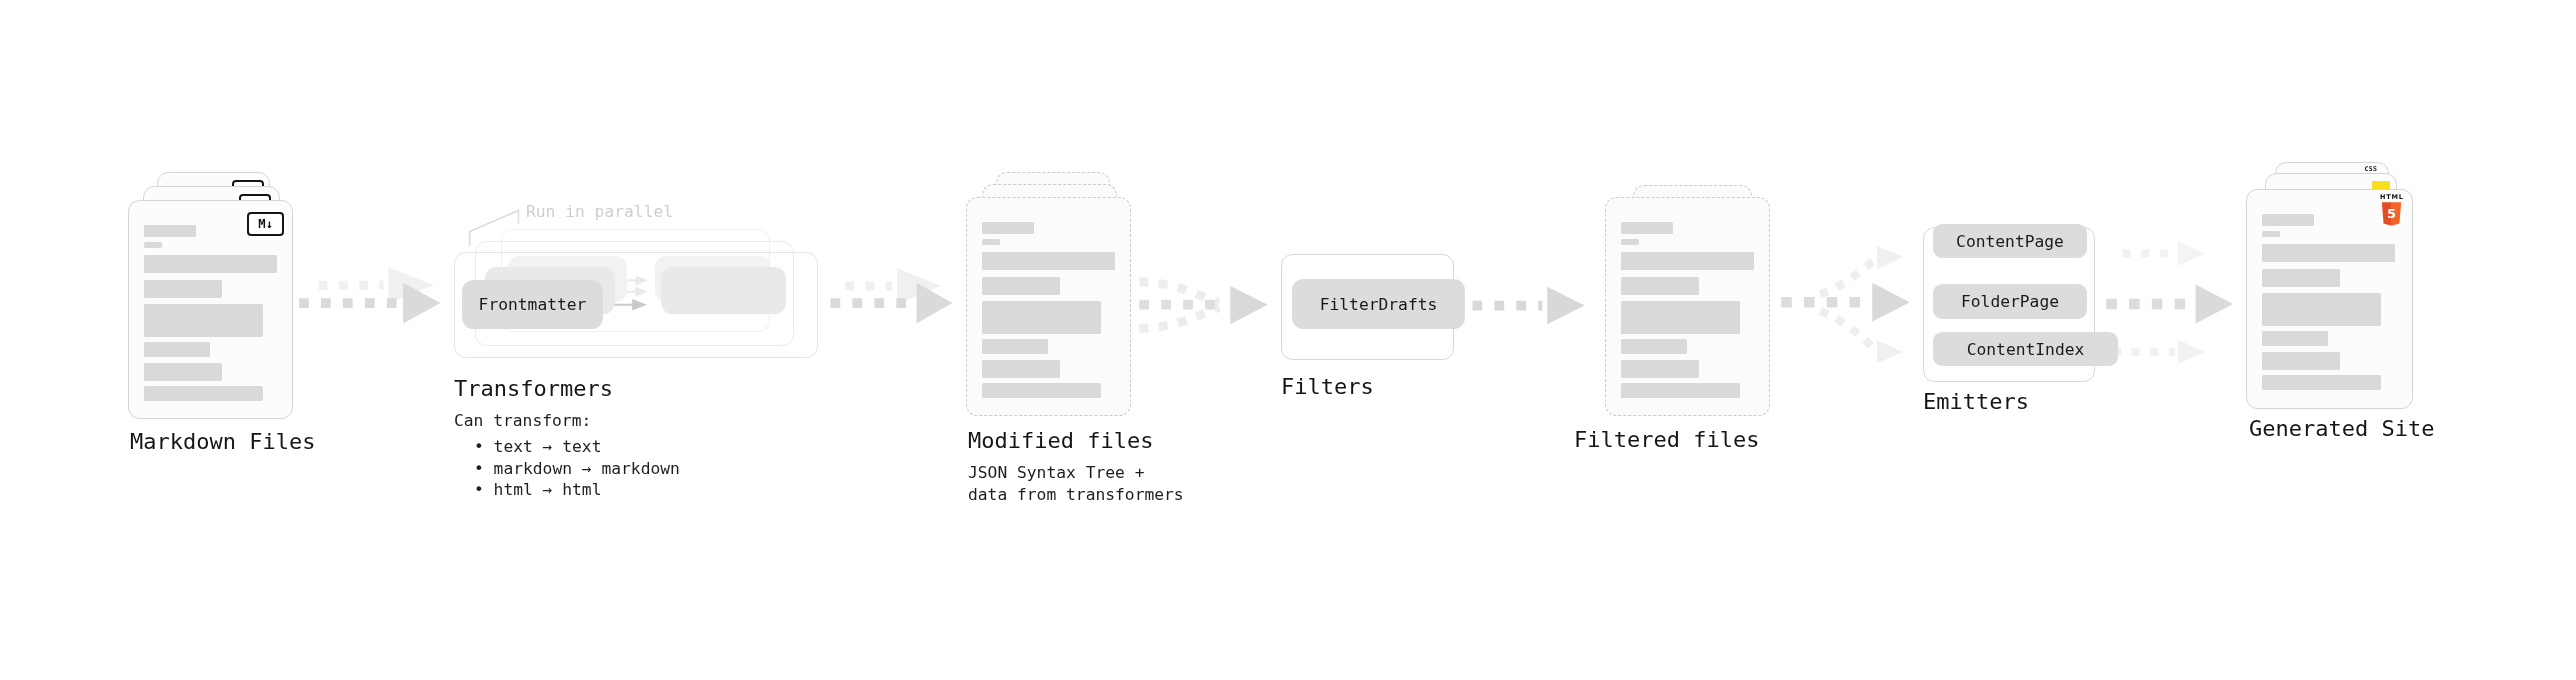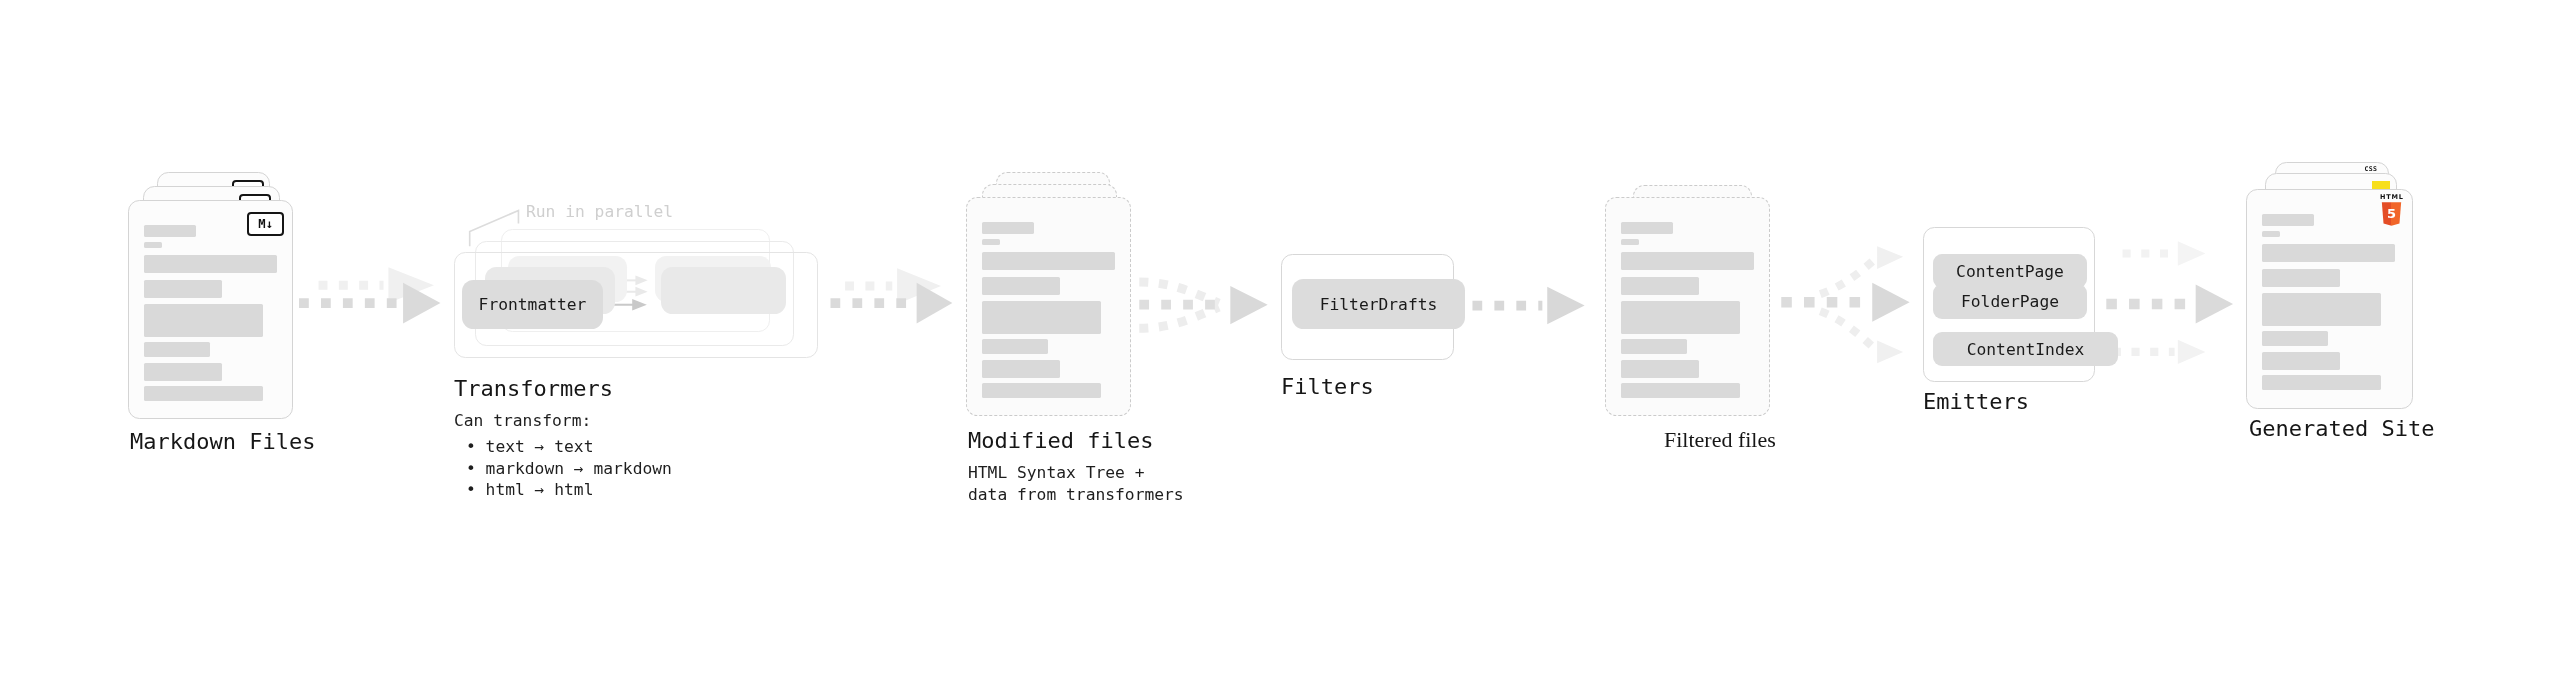--- a/index.html
+++ b/index.html
@@ -27,21 +27,21 @@
   .frame{position:absolute;box-sizing:border-box;border-radius:11.4px;background:transparent;z-index:2;}
   .pill{position:absolute;box-sizing:border-box;background:#dcdcdc;border-radius:11.4px;display:flex;
         align-items:center;justify-content:center;font-size:16.3px;color:#1a1a1a;z-index:2;white-space:nowrap;}
   .pill.g2{background:#e9e9e9;}
   .pill.g3{background:#f2f2f2;}
   .panel{position:absolute;box-sizing:border-box;background:#fff;border:1.6px solid #d7d7d7;border-radius:11.4px;z-index:2;}
   
   .title{position:absolute;font-size:22px;line-height:28px;color:#161616;white-space:nowrap;z-index:3;}
   .sub{position:absolute;font-size:16.3px;line-height:22px;color:#1e1e1e;white-space:pre-line;z-index:3;}
   .annotation{position:absolute;font-size:16.3px;color:#cfcfcf;white-space:nowrap;z-index:3;}
-  .bullet{position:absolute;font-size:16.3px;line-height:21px;color:#1e1e1e;white-space:nowrap;z-index:3;}
+  .bullet{position:absolute;font-size:16.3px;line-height:21px;color:#1e1e1e;white-space:nowrap;z-index:3;margin-left:8px;}
   
   .css-badge{position:absolute;top:3.3px;right:9.8px;font-size:6.5px;font-weight:bold;color:#111;
              border-bottom:2.4px solid #2962ff;padding:0 0.8px 0.8px 0.8px;line-height:6.5px;letter-spacing:0.4px;}
   .js-badge{position:absolute;top:6.5px;right:6.5px;width:18px;height:9px;background:#f7df1e;}
   .h5-logo{position:absolute;top:4.1px;right:9px;width:23px;text-align:left;}
   .h5-label{font-size:6.5px;font-weight:bold;letter-spacing:0.8px;color:#111;line-height:7.3px;
             font-family:"DejaVu Sans","Liberation Sans",sans-serif;}
   .h5-shield{width:21px;height:23.6px;margin:0.8px auto 0 auto;
              background:linear-gradient(90deg,#e44d26 50%,#f16529 50%);
              clip-path:polygon(4% 0,96% 0,88% 90%,50% 100%,12% 90%);
@@ -151,42 +151,42 @@
       <i class="bar b1"></i>
       <i class="bar b2"></i>
       <i class="bar b3"></i>
       <i class="bar b4"></i>
       <i class="bar b5"></i>
       <i class="bar b6"></i>
       <i class="bar b7"></i>
       <i class="bar b8"></i>
     </div>
   <div class="title" style="left:968px;top:427px;">Modified files</div>
-  <div class="sub" style="left:968px;top:462px;">HTML Syntax Tree +
+  <div class="sub" style="left:968px;top:462px;">JSON Syntax Tree +
 data from transformers</div>
 
   <div class="panel" style="left:1281px;top:254px;width:173px;height:106px;"></div>
   <div class="pill" style="left:1292px;top:279px;width:173px;height:50px;">FilterDrafts</div>
   <div class="title" style="left:1281px;top:373px;">Filters</div>
 
   <div class="card dashed" style="left:1633px;top:185px;width:119px;height:81px;"></div>
   <div class="card dashed" style="left:1605px;top:197px;width:165px;height:219px;">
       <i class="bar b1"></i>
       <i class="bar b2"></i>
       <i class="bar b3"></i>
       <i class="bar b4"></i>
       <i class="bar b5"></i>
       <i class="bar b6"></i>
       <i class="bar b7"></i>
       <i class="bar b8"></i>
     </div>
-  <div class="title" style="left:1664px;top:426px;font-family:Liberation Serif, serif;">Filtered files</div>
+  <div class="title" style="left:1574px;top:426px;">Filtered files</div>
 
   <div class="panel" style="left:1923px;top:227px;width:172px;height:155px;"></div>
-  <div class="pill" style="left:1933px;top:254px;width:154px;height:34px;border-radius:9px;">ContentPage</div>
+  <div class="pill" style="left:1933px;top:224px;width:154px;height:34px;border-radius:9px;">ContentPage</div>
   <div class="pill" style="left:1933px;top:284px;width:154px;height:35px;border-radius:9px;">FolderPage</div>
   <div class="pill" style="left:1933px;top:332px;width:185px;height:34px;border-radius:9px;">ContentIndex</div>
   <div class="title" style="left:1923px;top:388px;">Emitters</div>
 
   <div class="card" style="left:2275px;top:162px;width:114px;height:81px;">
     <span class="css-badge">CSS</span>
   </div>
   <div class="card" style="left:2265px;top:173px;width:132px;height:85px;">
     <span class="js-badge"></span>
   </div>

